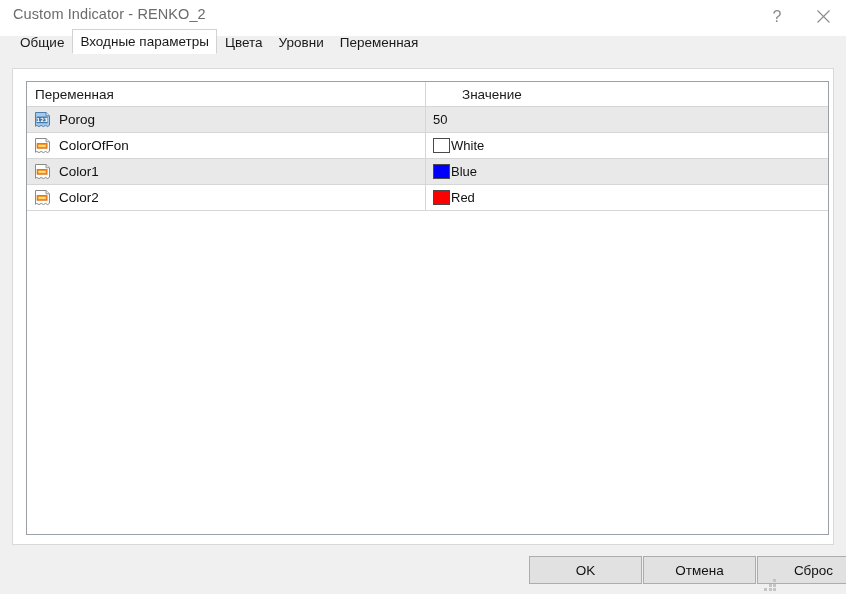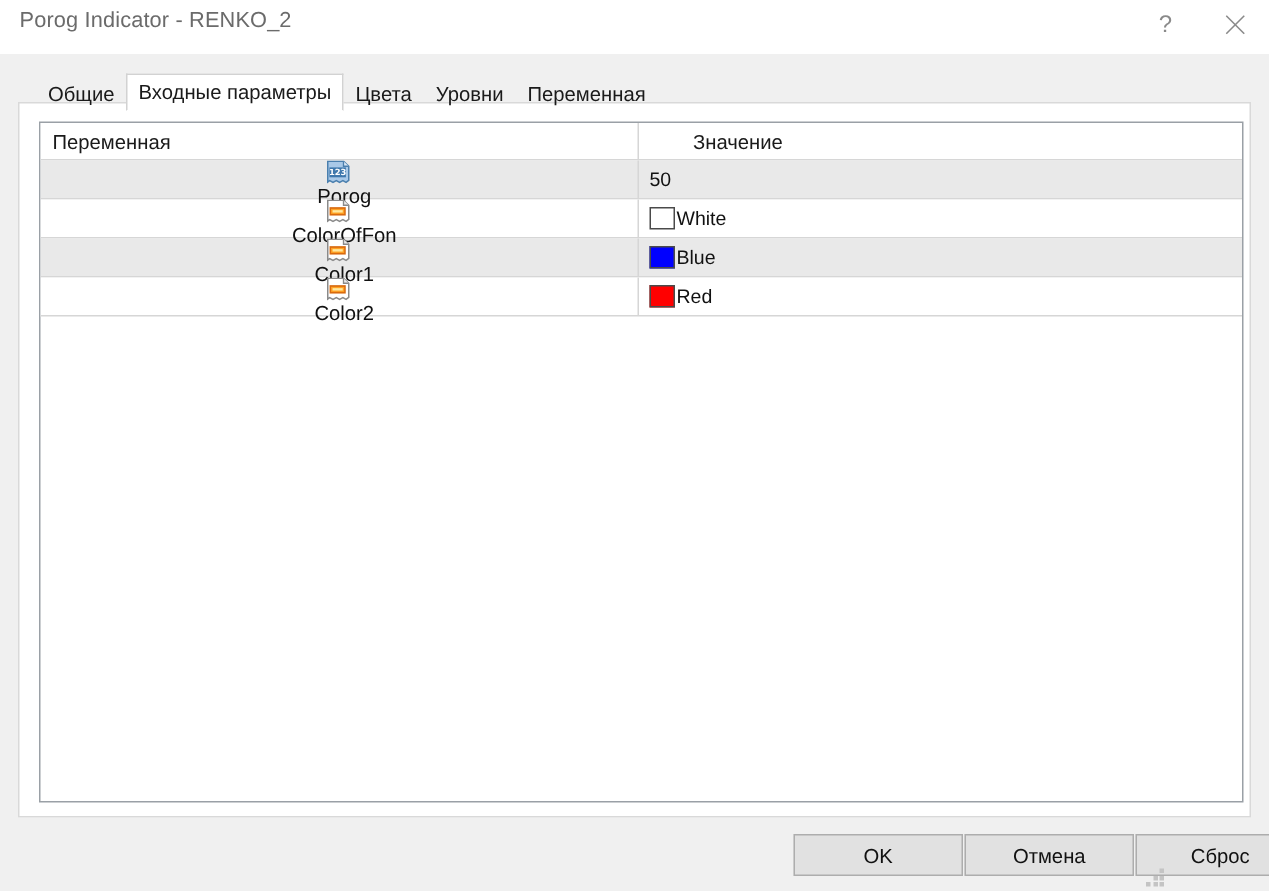--- a/index.html
+++ b/index.html
@@ -54,26 +54,25 @@
     line-height: 1;
     cursor: default;
   }
   .cap-btn svg { display: block; }
   .cap-help { font-size: 16px; color: #8a8a8a; }
 
   
   .tabstrip {
     position: absolute;
     left: 12px;
-    top: 49px;
+    top: 29px;
     height: 24px;
     display: flex;
     align-items: flex-end;
     z-index: 5;
-    margin-left: 12px;
   }
   .tab {
     height: 23px;
     padding: 0 7px;
     display: flex;
     align-items: center;
     font-size: 13.5px;
     color: #1a1a1a;
     background: transparent;
     border: 1px solid transparent;
@@ -146,21 +145,20 @@
 
   .cell-var {
     width: 399px;
     display: flex;
     align-items: center;
     padding-left: 7px;
     border-right: 1px solid #d6d6d6;
     box-sizing: border-box;
     font-size: 13.5px;
     color: #111;
-    flex-direction: column;
   }
   .cell-val {
     flex: 1;
     display: flex;
     align-items: center;
     padding-left: 7px;
     box-sizing: border-box;
     font-size: 13px;
     color: #111;
   }
@@ -223,21 +221,21 @@
     position: absolute;
     width: 3px;
     height: 3px;
     background: #c4c4c4;
   }
 </style>
 </head>
 <body>
 
 <div class="titlebar">
-  <div class="title-text">Porog Indicator - RENKO_2</div>
+  <div class="title-text">Custom Indicator - RENKO_2</div>
   <div class="caption-buttons">
     <div class="cap-btn cap-help">?</div>
     <div class="cap-btn">
       <svg width="13" height="13" viewBox="0 0 13 13" aria-hidden="true">
         <line x1="0.5" y1="0.5" x2="12.5" y2="12.5" stroke="#8a8a8a" stroke-width="1.1"></line>
         <line x1="12.5" y1="0.5" x2="0.5" y2="12.5" stroke="#8a8a8a" stroke-width="1.1"></line>
       </svg>
     </div>
   </div>
 </div>

